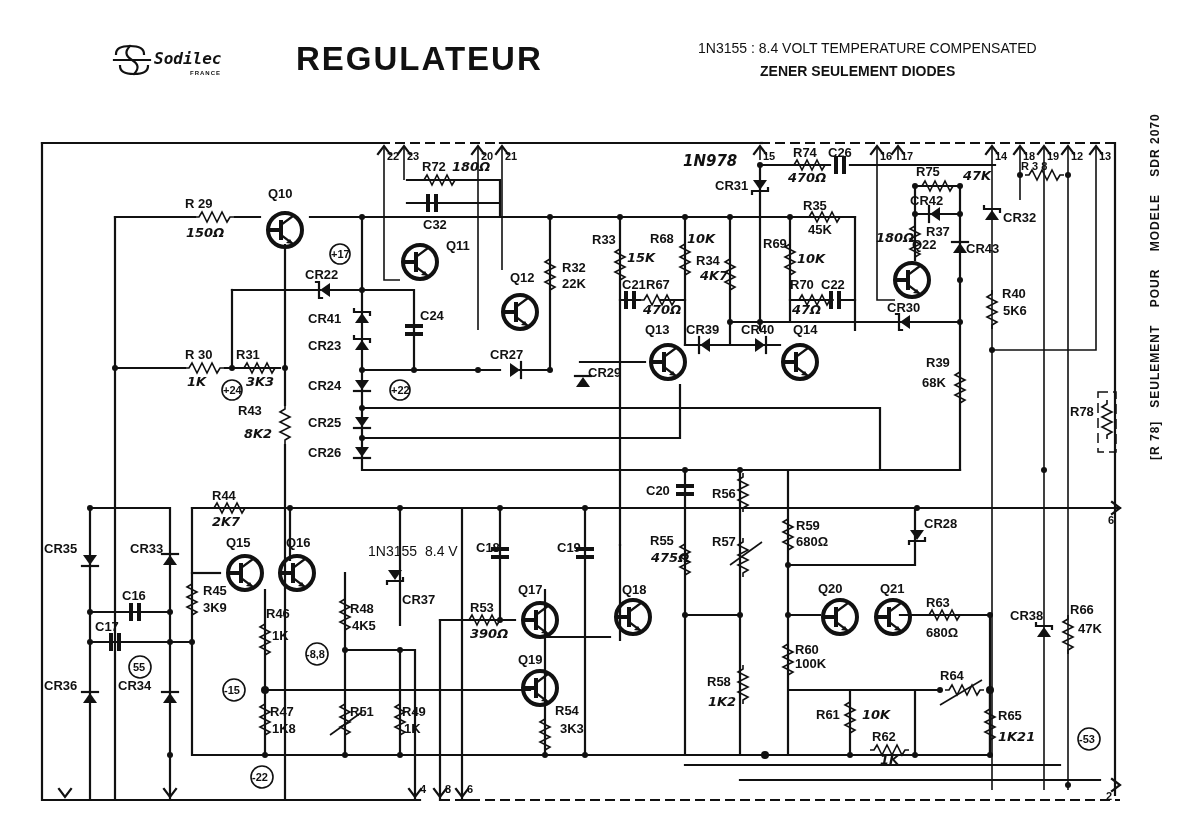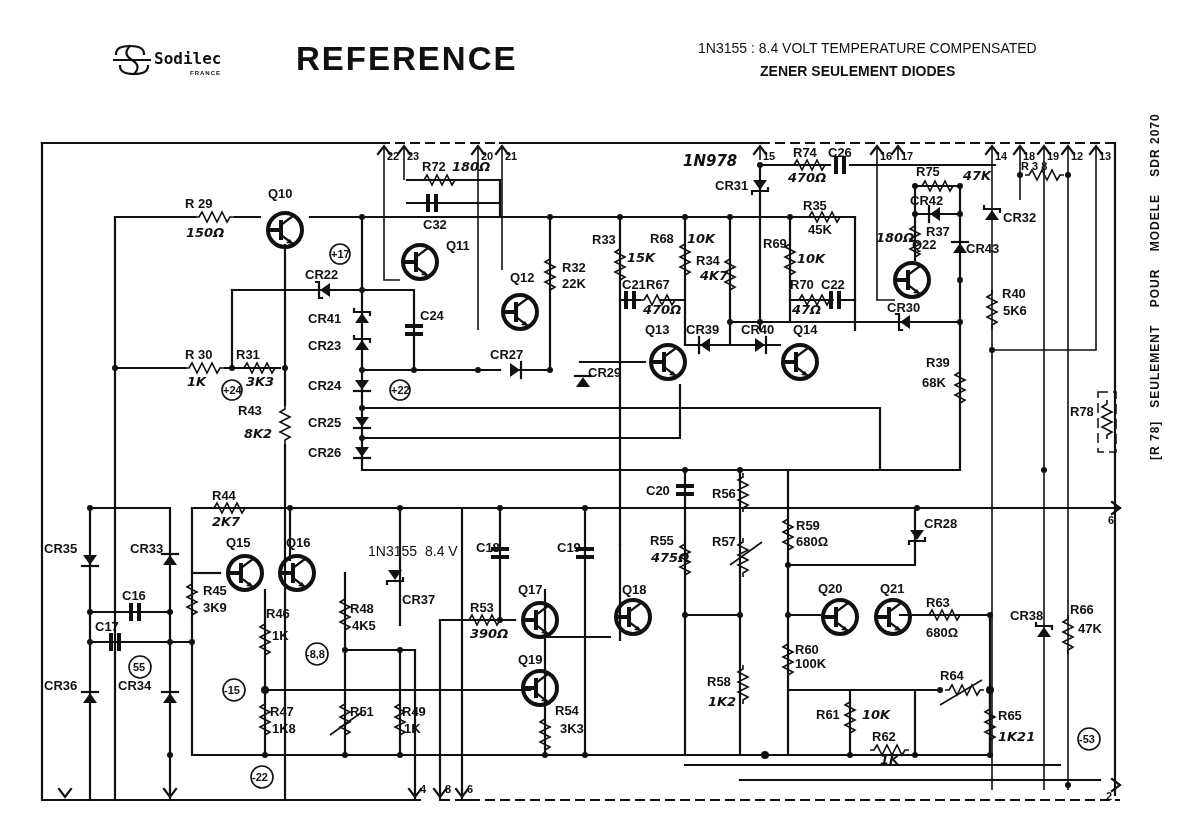--- a/index.html
+++ b/index.html
@@ -11,38 +11,38 @@
   .dot{fill:#111;}
   .tr{stroke:#111;stroke-width:4;fill:none;}
   .lbl{font-family:"Liberation Sans",sans-serif;font-weight:bold;font-size:13px;fill:#111;}
   .val{font-family:"DejaVu Sans",sans-serif;font-style:italic;font-weight:bold;font-size:13px;fill:#111;}
   .pin{font-family:"Liberation Sans",sans-serif;font-weight:bold;font-size:11px;fill:#111;}
   .tp{font-family:"Liberation Sans",sans-serif;font-weight:bold;font-size:11px;fill:#111;}
   .hdr-title{position:absolute;left:296px;top:40px;font-family:"Liberation Sans",sans-serif;font-weight:bold;font-size:33px;letter-spacing:2px;}
   .hdr-note1{position:absolute;left:698px;top:40px;font-family:"Liberation Sans",sans-serif;font-weight:normal;font-size:14px;}
   .hdr-note2{position:absolute;left:760px;top:63px;font-family:"Liberation Sans",sans-serif;font-weight:bold;font-size:14px;}
   .logo{position:absolute;left:112px;top:44px;}
-  .logo-name{position:absolute;left:154px;top:49px;font-family:"DejaVu Sans Mono",monospace;font-weight:bold;font-size:16px;}
+  .logo-name{position:absolute;left:154px;top:49px;font-family:"DejaVu Sans Mono",monospace;font-weight:bold;font-size:16px;font-style:italic;}
   .logo-sub{position:absolute;left:190px;top:70px;font-family:"Liberation Sans",sans-serif;font-size:6px;font-weight:bold;letter-spacing:1px;}
   .side-note{position:absolute;left:1148px;top:460px;transform-origin:0 0;transform:rotate(-90deg);font-family:"Liberation Sans",sans-serif;font-weight:bold;font-size:12px;white-space:pre;letter-spacing:1px;}
 </style>
 </head>
 <body>
 
 <div class="logo">
   <svg width="40" height="32" viewBox="0 0 40 32">
     <path d="M4 10 Q4 2 18 2 Q32 2 32 10" class="w"></path>
     <path d="M2 16 H38" class="w"></path>
     <path d="M8 22 Q8 30 22 30 Q36 30 36 22" class="w"></path>
     <path d="M18 2 Q10 10 20 16 Q30 22 22 30" class="w"></path>
   </svg>
 </div>
 <div class="logo-name">Sodilec</div>
 <div class="logo-sub">FRANCE</div>
-<div class="hdr-title">REFERENCE</div>
+<div class="hdr-title">REGULATEUR</div>
 <div class="hdr-note1">1N3155  : 8.4 VOLT TEMPERATURE COMPENSATED</div>
 <div class="hdr-note2">ZENER SEULEMENT DIODES</div>
 <div class="side-note">[R 78]   SEULEMENT    POUR    MODELE    SDR 2070</div>
 
 <svg id="sheet" width="1189" height="837" viewBox="0 0 1189 837">
   <defs>
     <g id="res-h">
         <path d="M0 0 l4 0 l3 -5 l5 10 l5 -10 l5 10 l5 -10 l5 10 l3 -5 l4 0" class="wt"></path>
       </g>
     <g id="res-v">

